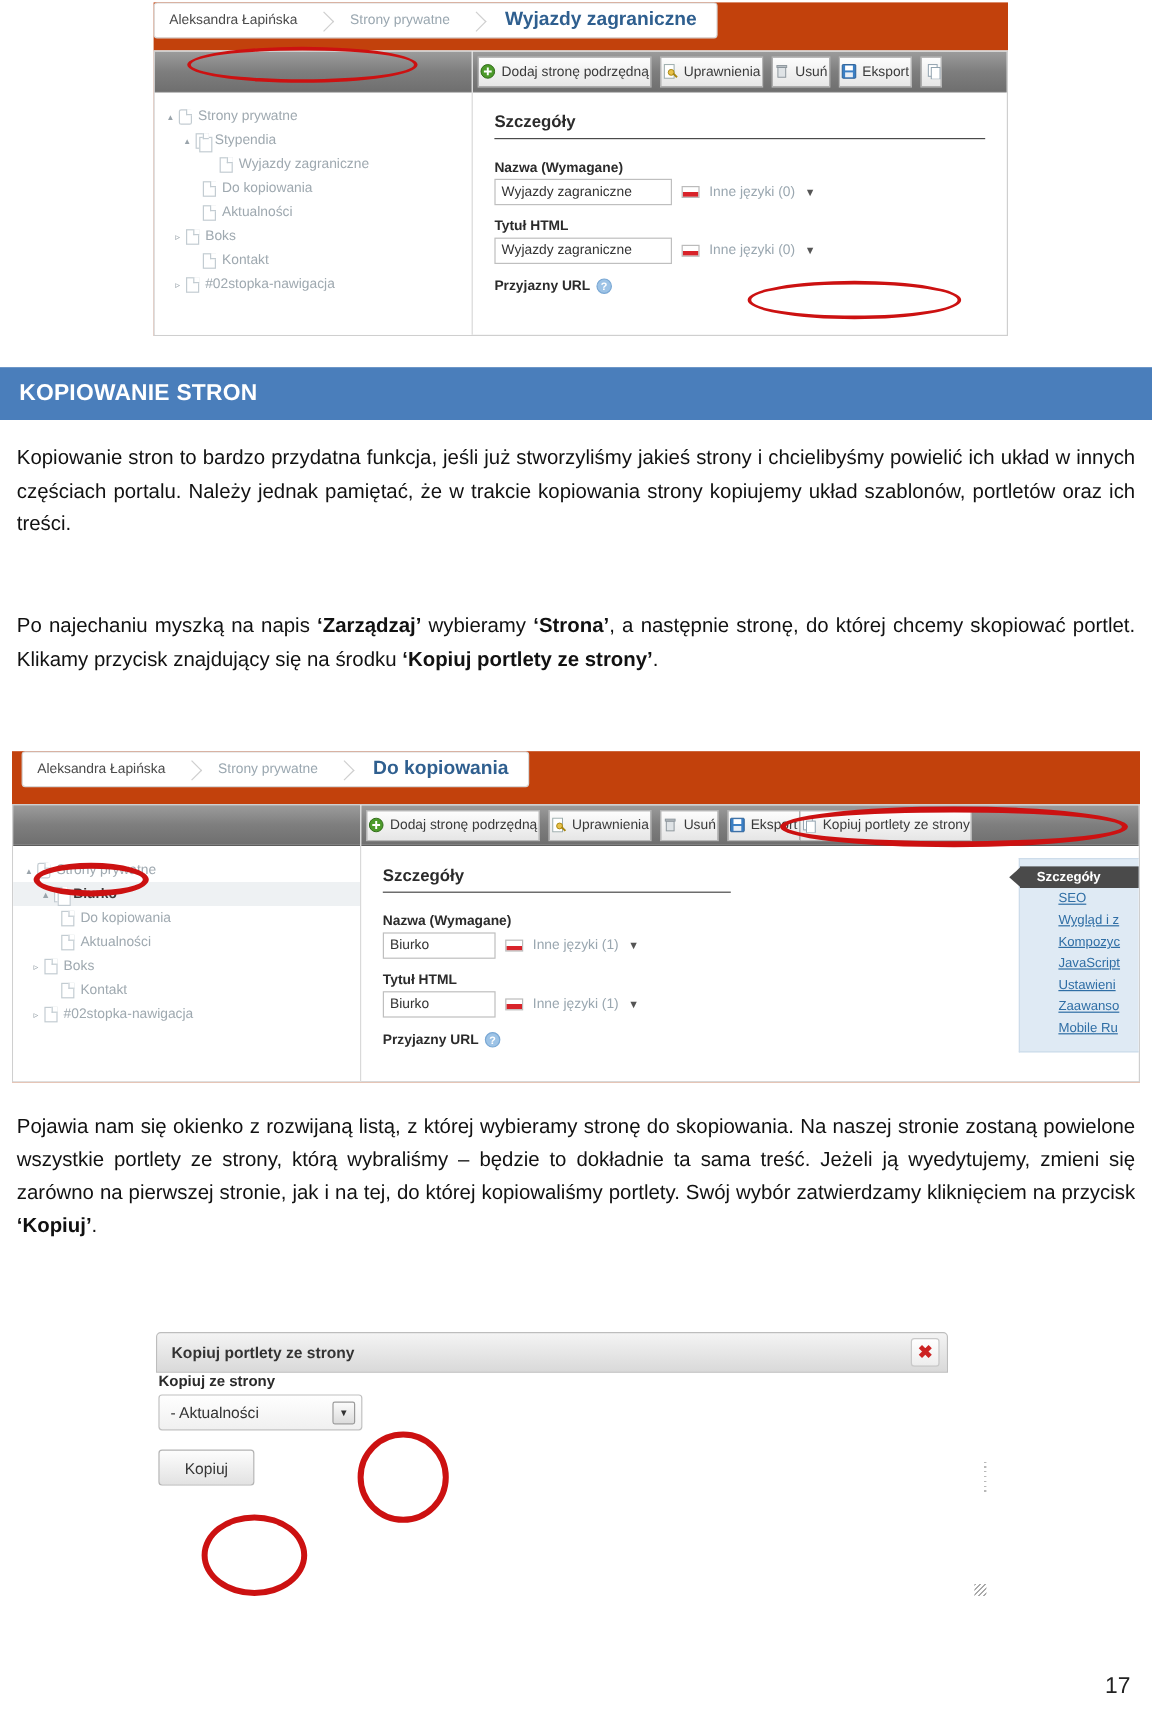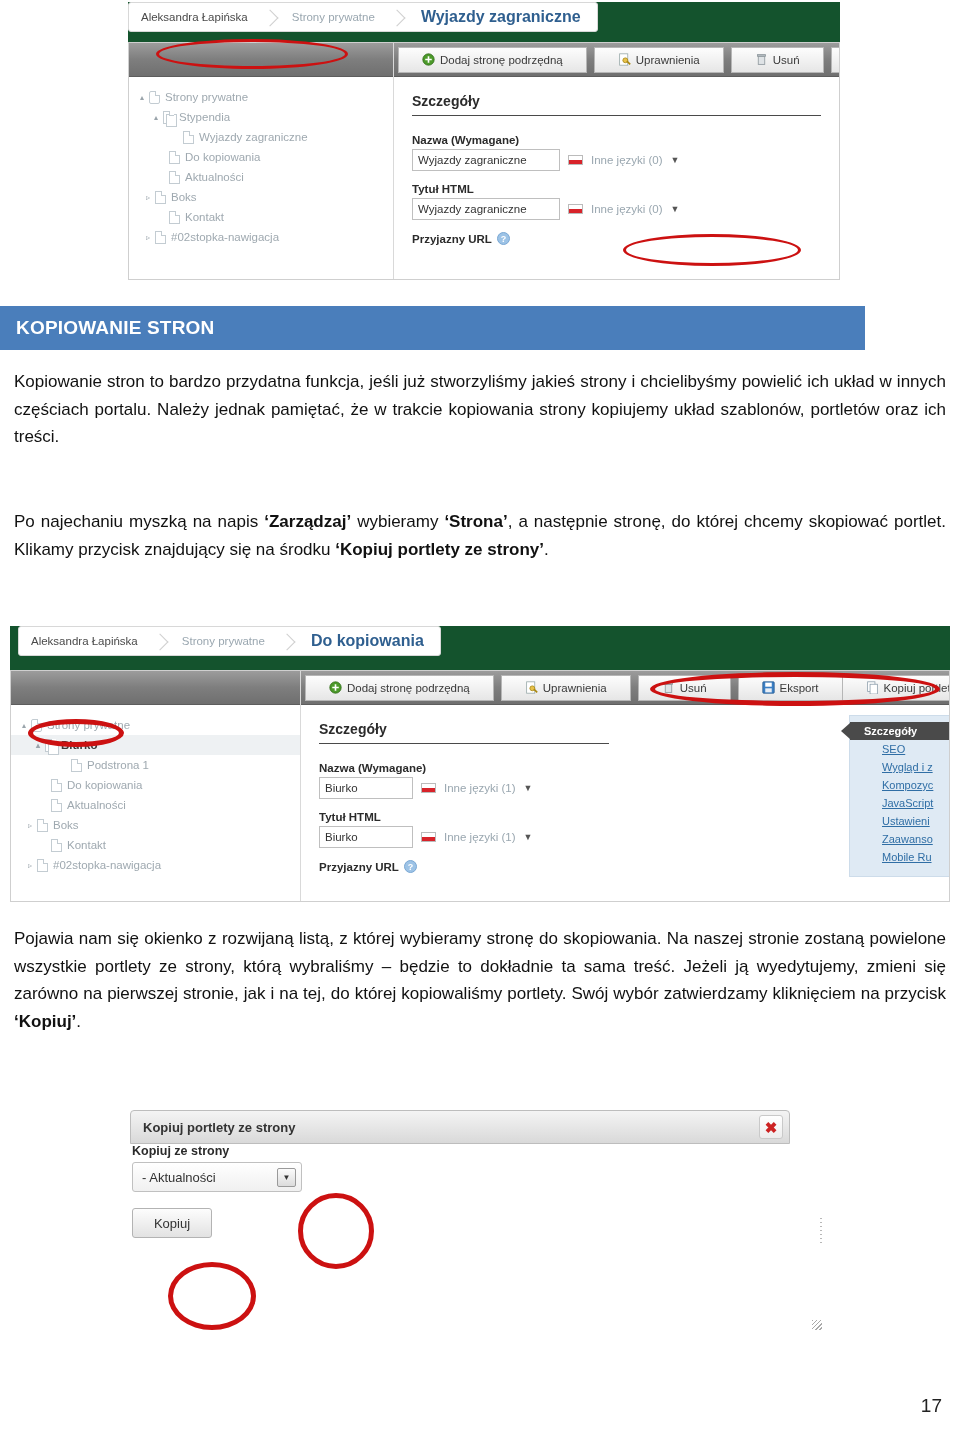--- a/index.html
+++ b/index.html
@@ -7,21 +7,21 @@
     margin: 0; padding: 0;
     width: 960px; height: 1431px;
     background: #ffffff;
     font-family: "Liberation Sans", sans-serif;
     color: #1a1a1a;
     overflow: hidden;
   }
   .page { position: relative; width: 960px; height: 1431px; }
 
   
-  .shot { position: absolute; background: #14532d; }
+  .shot { position: absolute; background: #c2410c; }
 
   .breadcrumb {
     display: flex; align-items: stretch;
     height: 30px;
     border: 1px solid #d8d8d8;
     border-radius: 3px;
     background: #fff;
     width: max-content;
     overflow: hidden;
   }
@@ -85,21 +85,21 @@
   .main-col { flex: 1 1 auto; position: relative; overflow: hidden; }
   .toolbar {
     height: 34px;
     background: linear-gradient(to bottom, #9c9c9c 0%, #7e7e7e 50%, #6f6f6f 100%);
     border-bottom: 1px solid #5d5d5d;
     display: flex; align-items: center; padding: 0 4px;
     gap: 0px;
   }
   .tbtn {
     display: flex; align-items: center; gap: 5px;
-    height: 26px; padding: 0 23px;
+    height: 26px; padding: 0 1px;
     font-size: 11.5px; color: #3a3a3a;
     background: linear-gradient(to bottom, #fdfdfd, #e6e6e6);
     border: 1px solid #b6b6b6;
     white-space: nowrap;
   }
   .tbtn + .tbtn { border-left: none; }
   .tbtn.gap { margin-left: 7px; border-left: 1px solid #b6b6b6; }
   .ic {
     width: 13px; height: 13px; flex: none; display: inline-block;
   }
@@ -152,21 +152,21 @@
 
   
   .ell {
     position: absolute; border: 3.5px solid #cc1111; border-radius: 50%;
     pointer-events: none;
   }
   .ell.thick { border-width: 5px; }
 
   
   .hbar {
-    position: absolute; left: 0; width: 865px; height: 44px;
+    position: absolute; left: 0; width: 960px; height: 44px;
     background: #4a7ebb; display: flex; align-items: center;
   }
   .hbar span {
     color: #fff; font-size: 19px; font-weight: bold; letter-spacing: .2px;
     padding-left: 16px;
   }
   .para {
     position: absolute; left: 14px; width: 932px;
     font-size: 17px; line-height: 1.62;
     color: #111; text-align: justify;
@@ -387,25 +387,20 @@
         <div class="tree-body">
           <div class="tree-item">
             <span class="tw">▴</span>
             <span class="doc-ico globe"></span>
             <span>Strony prywatne</span>
           </div>
           <div class="tree-item selected" style="padding-left:20px;">
             <span class="tw">▴</span>
             <span class="doc-ico stack"></span>
             <span>Biurko</span>
-          </div>
-          <div class="tree-item" style="padding-left:46px;">
-            <span class="tw empty"></span>
-            <span class="doc-ico"></span>
-            <span>Podstrona 1</span>
           </div>
           <div class="tree-item" style="padding-left:26px;">
             <span class="tw empty"></span>
             <span class="doc-ico"></span>
             <span>Do kopiowania</span>
           </div>
           <div class="tree-item" style="padding-left:26px;">
             <span class="tw empty"></span>
             <span class="doc-ico"></span>
             <span>Aktualności</span>

